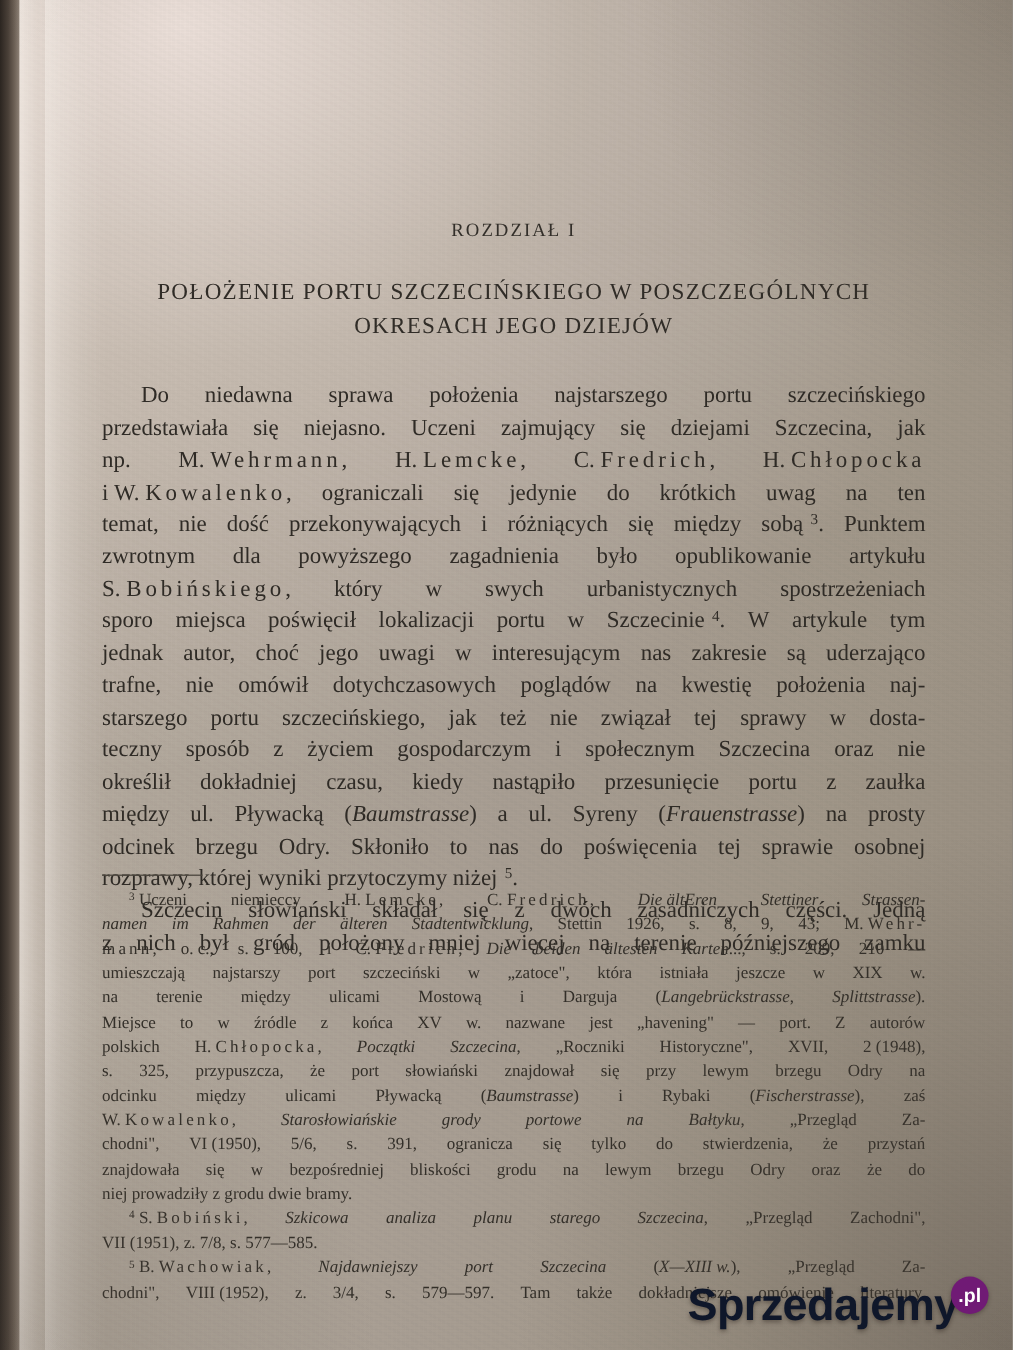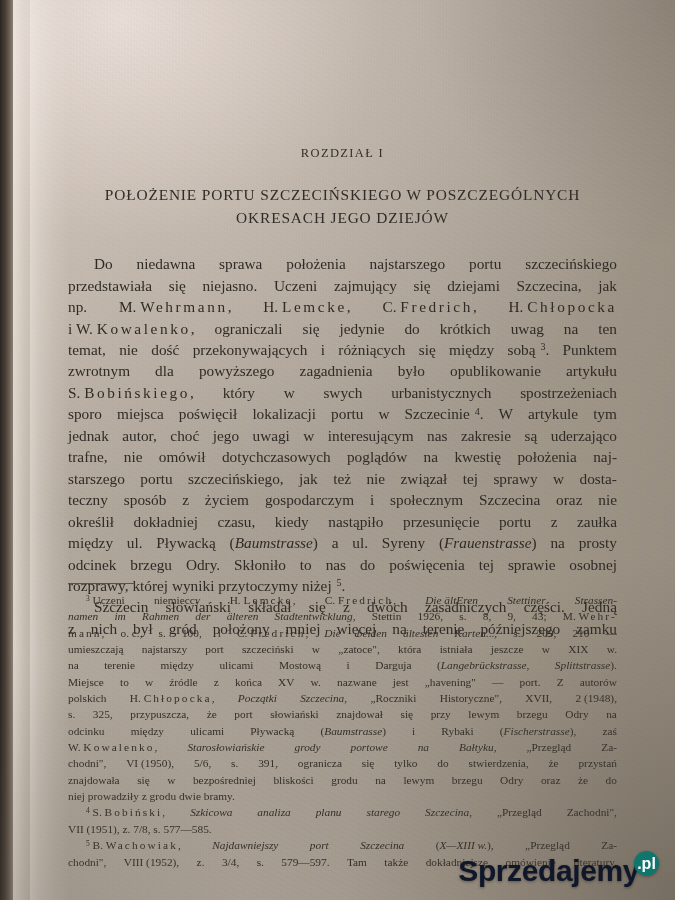--- a/index.html
+++ b/index.html
@@ -177,23 +177,23 @@
     letter-spacing: -0.4px;
     text-shadow: 0 1px 3px rgba(40,32,25,0.45);
     line-height: 1;
   }
   .watermark-badge {
     margin-left: -5px;
     margin-top: -5px;
     width: 25px;
     height: 25px;
     border-radius: 50%;
-    background: #0f766e;
+    background: #701a75;
     color: #ffffff;
-    font-size: 16px;
+    font-size: 13px;
     font-weight: bold;
     display: flex;
     align-items: center;
     justify-content: center;
     box-shadow: 0 1px 3px rgba(40,32,25,0.40);
   }
 
   
   .ink-soften {
     position: absolute;

